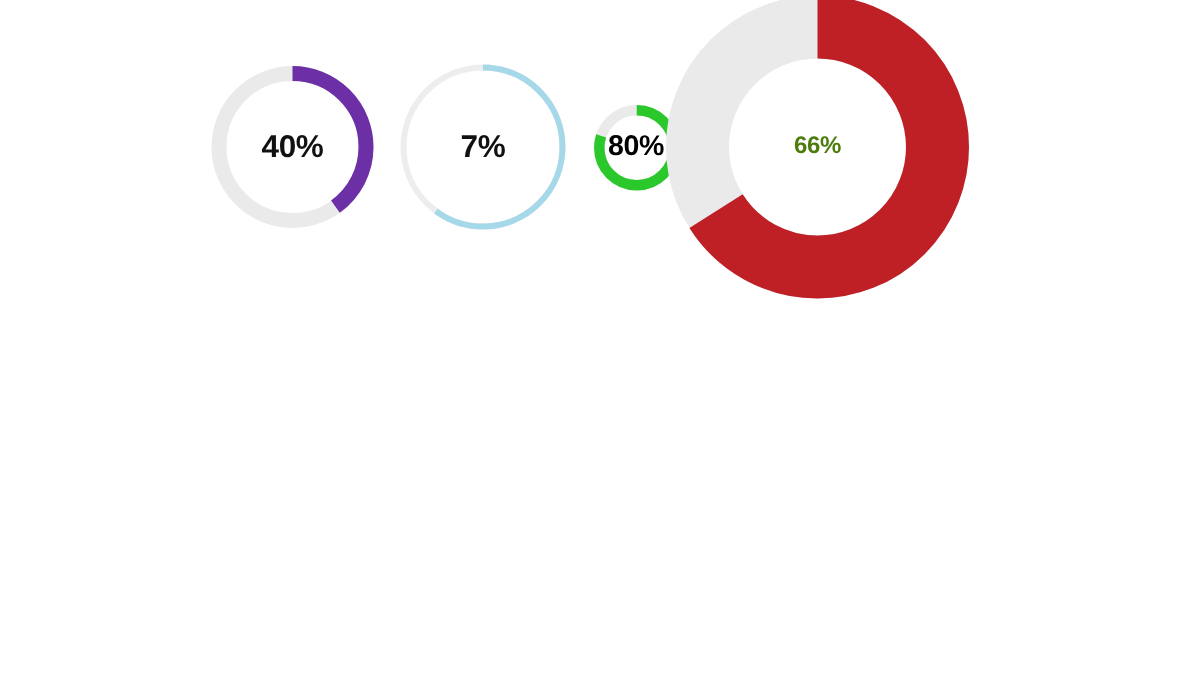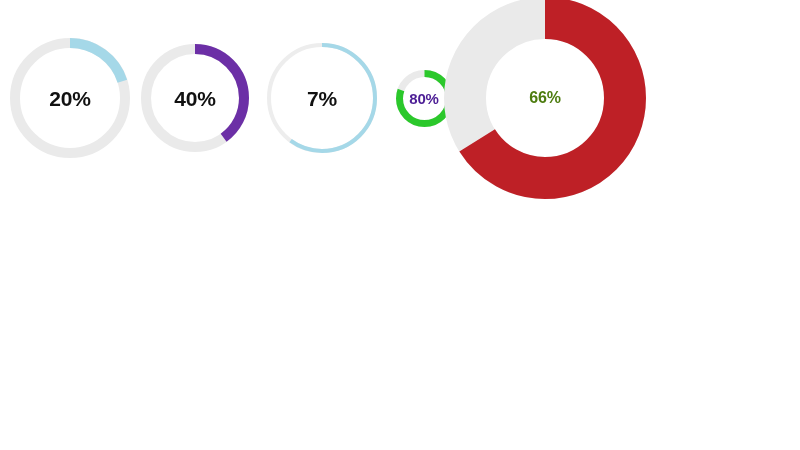--- a/index.html
+++ b/index.html
@@ -45,47 +45,40 @@
     white-space: nowrap;
     line-height: 1;
     letter-spacing: -0.2px;
     pointer-events: none;
   }
 </style>
 </head>
 <body>
 
 <div id="stage" style="background: rgb(255, 255, 255);">
-    <div class="gauge" style="left: 9px; top: 37px; width: 122px; height: 122px;">
-      <svg width="122" height="122" viewBox="0 0 122 122">
-        <circle class="gauge-track" cx="61" cy="61" r="55" stroke="#eaeaea" stroke-width="10"></circle>
-        <circle class="gauge-arc" cx="61" cy="61" r="55" stroke="#a5d8e8" stroke-width="10" stroke-dasharray="69.11503837897546 276.4601535159018" transform="rotate(-90 61 61)"></circle>
-      </svg>
-      <div class="gauge-label" style="font-size: 21px; color: rgb(17, 17, 17);">20%</div>
-    </div>
     <div class="gauge" style="left: 140px; top: 43px; width: 110px; height: 110px;">
       <svg width="110" height="110" viewBox="0 0 110 110">
         <circle class="gauge-track" cx="55" cy="55" r="49" stroke="#eaeaea" stroke-width="10"></circle>
         <circle class="gauge-arc" cx="55" cy="55" r="49" stroke="#6c2fa6" stroke-width="10" stroke-dasharray="123.15043202071989 184.7256480310798" transform="rotate(-90 55 55)"></circle>
       </svg>
       <div class="gauge-label" style="font-size: 21px; color: rgb(17, 17, 17);">40%</div>
     </div>
     <div class="gauge" style="left: 266px; top: 42px; width: 112px; height: 112px;">
       <svg width="112" height="112" viewBox="0 0 112 112">
         <circle class="gauge-track" cx="56" cy="56" r="53" stroke="#ededed" stroke-width="4"></circle>
         <circle class="gauge-arc" cx="56" cy="56" r="53" stroke="#a5d8e8" stroke-width="4" stroke-dasharray="199.80529276831084 133.20352851220724" transform="rotate(-90 56 56)"></circle>
       </svg>
       <div class="gauge-label" style="font-size: 21px; color: rgb(17, 17, 17);">7%</div>
     </div>
     <div class="gauge" style="left: 394.5px; top: 68.5px; width: 59px; height: 59px;">
       <svg width="59" height="59" viewBox="0 0 59 59">
         <circle class="gauge-track" cx="29.5" cy="29.5" r="25" stroke="#eaeaea" stroke-width="7"></circle>
         <circle class="gauge-arc" cx="29.5" cy="29.5" r="25" stroke="#2bc82b" stroke-width="7" stroke-dasharray="125.66370614359174 31.415926535897924" transform="rotate(-90 29.5 29.5)"></circle>
       </svg>
-      <div class="gauge-label" style="font-size: 15px; color: #4c1d95;">80%</div>
+      <div class="gauge-label" style="font-size: 19px; color: #000000;">80%</div>
     </div>
     <div class="gauge" style="left: 443px; top: -4px; width: 204px; height: 204px;">
       <svg width="204" height="204" viewBox="0 0 204 204">
         <circle class="gauge-track" cx="102" cy="102" r="80" stroke="#eaeaea" stroke-width="42"></circle>
         <circle class="gauge-arc" cx="102" cy="102" r="80" stroke="#be2026" stroke-width="42" stroke-dasharray="331.75218421908215 170.90264035528475" transform="rotate(-90 102 102)"></circle>
       </svg>
       <div class="gauge-label" style="font-size: 16px; color: #4d7c0f;">66%</div>
     </div>
   </div>
 

